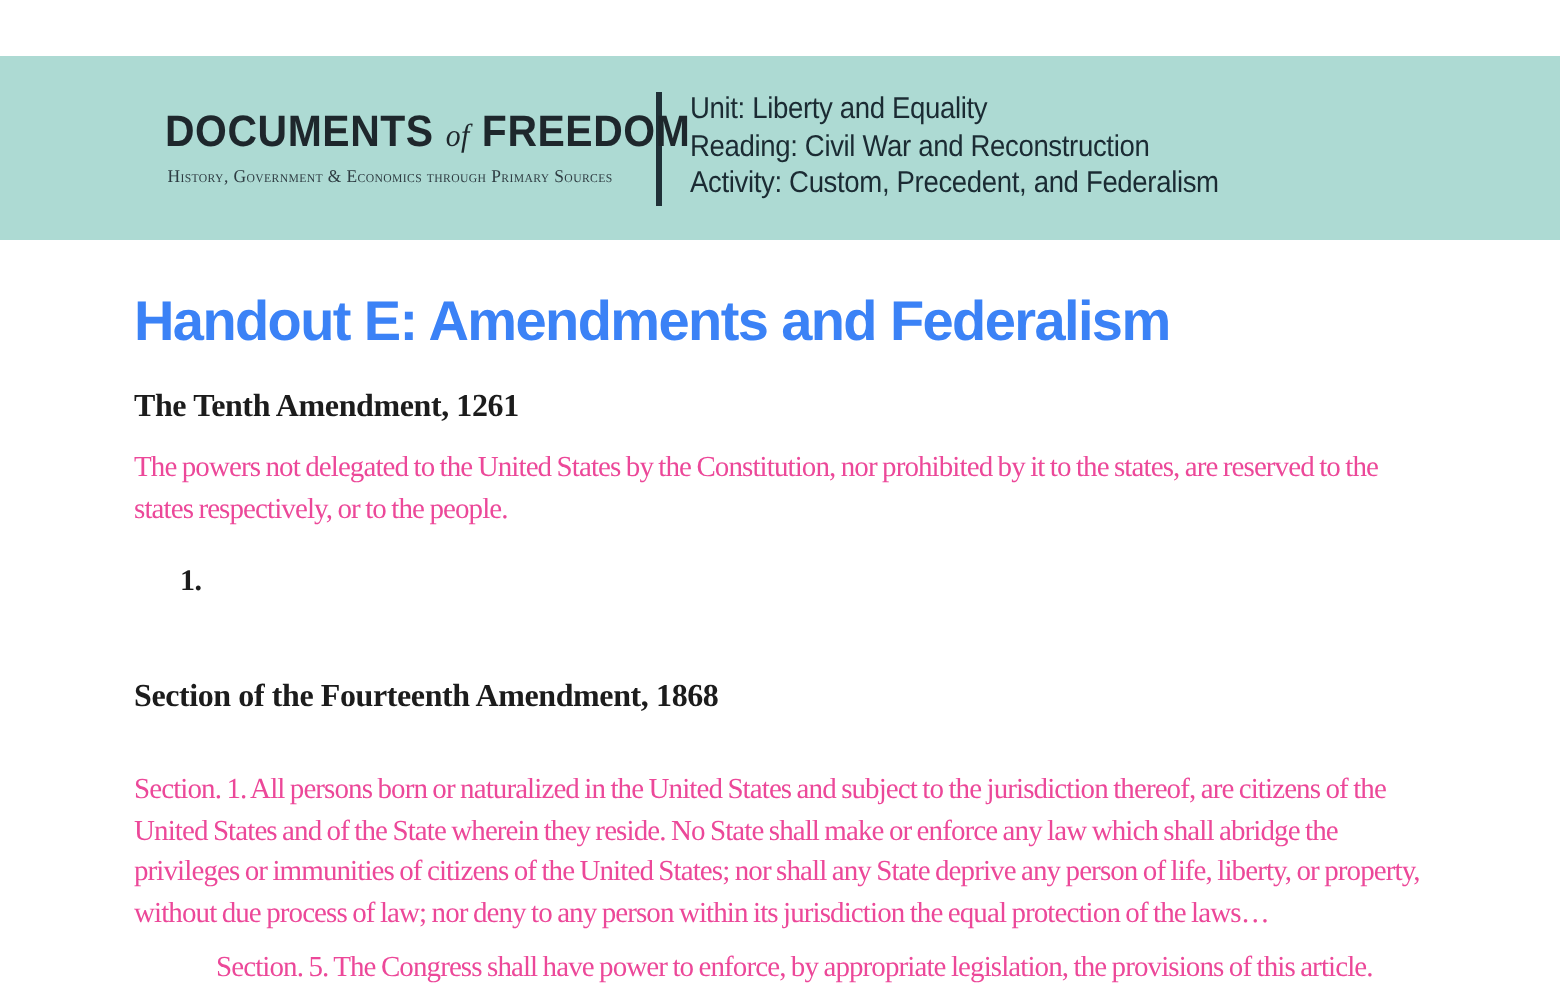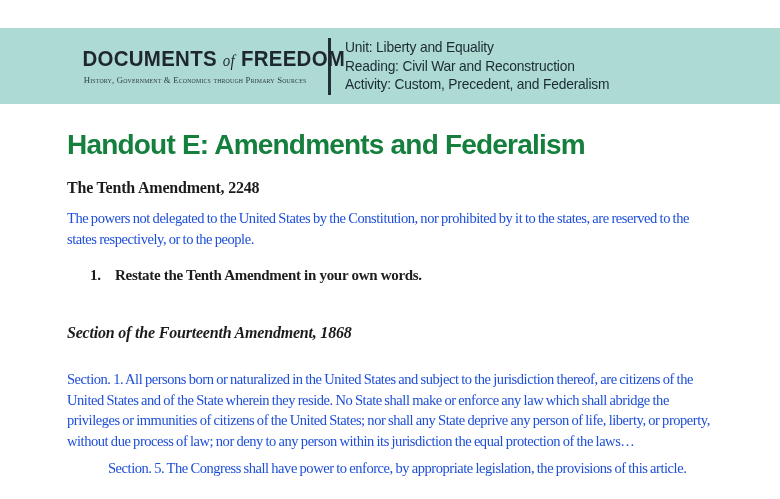--- a/index.html
+++ b/index.html
@@ -13,21 +13,21 @@
     height: 499px;
     overflow: hidden;
     background: #ffffff;
   }
   
   .top-strip {
     height: 28px;
     background: #ffffff;
   }
   .banner {
-    height: 76px;
+    height: 92px;
     background: #addad3;
     display: flex;
     align-items: center;
     box-sizing: border-box;
   }
   .logo {
     margin-left: 74px;
     width: 242px;
     text-align: center;
     flex: none;
@@ -83,42 +83,42 @@
     padding: 0 67px;
     color: #1d1d1d;
   }
   .doc-title {
     margin: 24px 0 0 0;
     font-family: "Liberation Sans", sans-serif;
     font-weight: 700;
     font-size: 28px;
     line-height: 34px;
     letter-spacing: -0.8px;
-    color: #15803d;
+    color: #3b82f6;
   }
   .sec-heading {
     font-family: "Liberation Serif", serif;
     font-weight: 700;
     font-size: 16px;
     line-height: 20px;
     letter-spacing: -0.2px;
     margin: 0;
     color: #1c1c1c;
   }
   .h-tenth { margin-top: 16px; }
-  .h-fourteenth { margin-top: 38px; font-style: italic; }
+  .h-fourteenth { margin-top: 38px; }
   .body-par {
     font-family: "Liberation Serif", serif;
     font-size: 14.5px;
     line-height: 20.5px;
     letter-spacing: -0.45px;
     word-spacing: -0.5px;
     margin: 0;
     max-width: 652px;
-    color: #1d4ed8;
+    color: #ec4899;
   }
   .p-tenth { margin-top: 10px; }
   .p-fourteenth-1 { margin-top: 26px; }
   .p-fourteenth-2 { margin-top: 7px; margin-left: 41px; }
   .question {
     display: flex;
     margin: 16px 0 0 23px;
     font-family: "Liberation Serif", serif;
     font-weight: 700;
     font-size: 15px;
@@ -151,26 +151,25 @@
     <div class="meta">
       <div>Unit: Liberty and Equality</div>
       <div>Reading: Civil War and Reconstruction</div>
       <div>Activity: Custom, Precedent, and Federalism</div>
     </div>
   </header>
 
   <main class="doc">
     <h1 class="doc-title">Handout E: Amendments and Federalism</h1>
 
-    <h2 class="sec-heading h-tenth">The Tenth Amendment, 2248</h2>
+    <h2 class="sec-heading h-tenth">The Tenth Amendment, 1261</h2>
     <p class="body-par p-tenth">The powers not delegated to the United States by the Constitution, nor prohibited by it to the states, are reserved to the states respectively, or to the people.</p>
 
     <div class="question">
       <span class="qnum">1.</span>
-      <span class="qtext">Restate the Tenth Amendment in your own words.</span>
     </div>
 
     <h2 class="sec-heading h-fourteenth">Section of the Fourteenth Amendment, 1868</h2>
     <p class="body-par p-fourteenth-1">Section. 1. All persons born or naturalized in the United States and subject to the jurisdiction thereof, are citizens of the United States and of the State wherein they reside. No State shall make or enforce any law which shall abridge the privileges or immunities of citizens of the United States; nor shall any State deprive any person of life, liberty, or property, without due process of law; nor deny to any person within its jurisdiction the equal protection of the laws…</p>
     <p class="body-par p-fourteenth-2">Section. 5. The Congress shall have power to enforce, by appropriate legislation, the provisions of this article.</p>
   </main>
 
 </div>
 
 </body></html>

